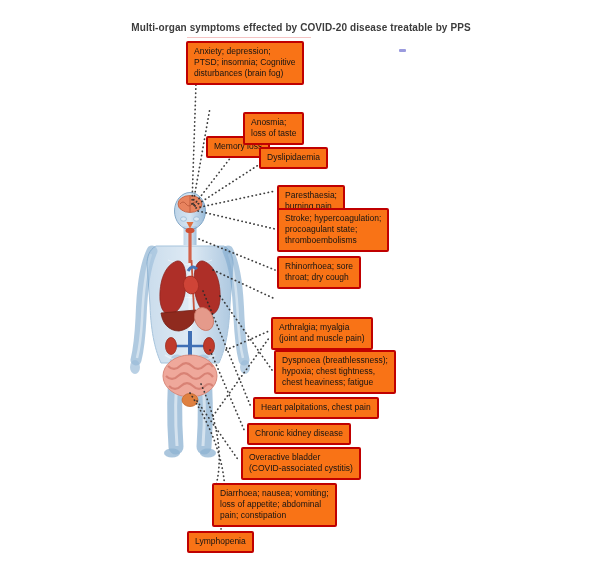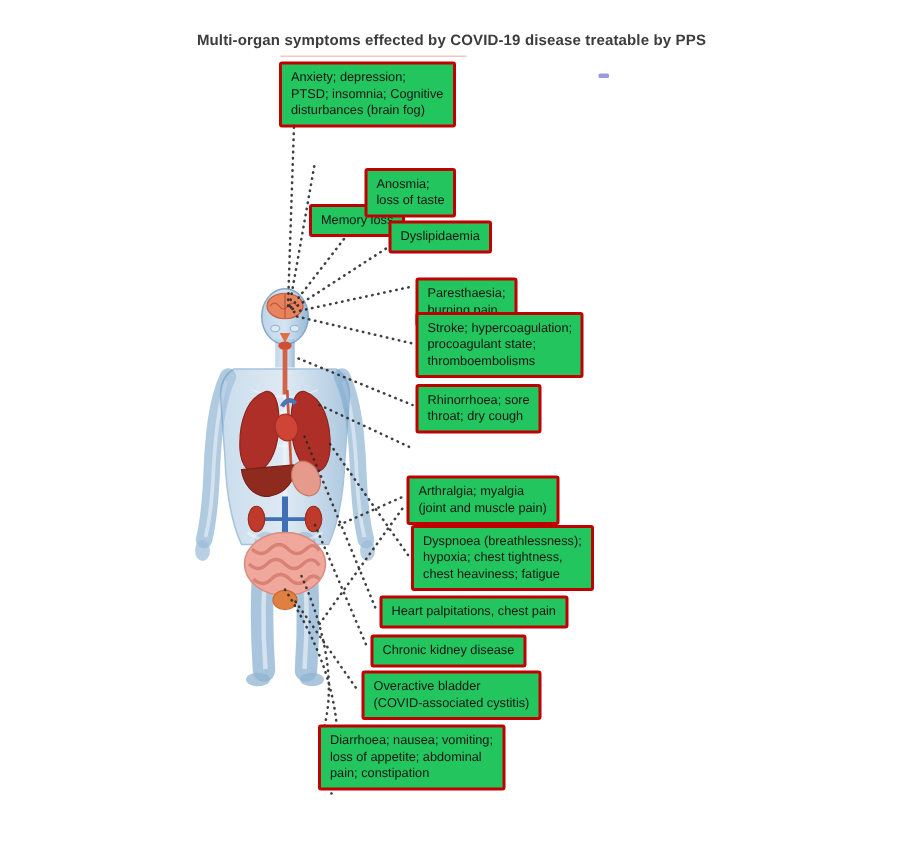--- a/index.html
+++ b/index.html
@@ -15,21 +15,21 @@
     position:absolute;left:187px;top:37px;width:124px;height:1px;
     background:#f2b4b4;opacity:.8;
   }
   .stray-dash{
     position:absolute;left:399px;top:49px;width:7px;height:3px;
     background:#8a8ad8;border-radius:1px;opacity:.85;
   }
   svg.fig{position:absolute;left:0;top:0;z-index:1;}
   .box{
     position:absolute;z-index:2;box-sizing:border-box;
-    border:2px solid #c00000;border-radius:2px;background:#22c55e;
+    border:2px solid #c00000;border-radius:2px;background:#f97316;
     padding:3px 6px 4px 6px;font-size:8.5px;line-height:11px;color:#141414;
     white-space:pre-line;
   }
   
   .b1 {left:186px;top:41px;}
   .b2 {left:206px;top:88px;margin-top:48px;}
   .b3 {left:243px;top:112px;}
   .b4 {left:259px;top:147px;}
   .b5 {left:277px;top:175px;margin-top:10px;}
   .b6 {left:277px;top:208px;}
@@ -41,21 +41,21 @@
   .b12{left:247px;top:423px;}
   .b13{left:241px;top:447px;}
   .b14{left:212px;top:483px;}
   .b15{left:187px;top:531px;}
 </style>
 </head>
 <body>
 
 <div id="canvas">
 
-  <div class="title">Multi-organ symptoms effected by COVID-19 disease treatable by PPS</div>
+  <div class="title">Multi-organ symptoms effected by COVID-20 disease treatable by PPS</div>
   <div class="squiggle"></div>
   <div class="stray-dash"></div>
 
   <svg class="fig" width="602" height="569" viewBox="0 0 602 569">
     <defs>
       <linearGradient id="gBody" x1="0" y1="0" x2="1" y2="0">
         <stop offset="0" stop-color="#a8c6e0"></stop>
         <stop offset="0.5" stop-color="#c9ddee"></stop>
         <stop offset="1" stop-color="#76a3cb"></stop>
       </linearGradient>
@@ -179,14 +179,15 @@
   <div class="box b10">Dyspnoea (breathlessness);
 hypoxia; chest tightness,
 chest heaviness; fatigue</div>
   <div class="box b11">Heart palpitations, chest pain</div>
   <div class="box b12">Chronic kidney disease</div>
   <div class="box b13">Overactive bladder
 (COVID-associated cystitis)</div>
   <div class="box b14">Diarrhoea; nausea; vomiting;
 loss of appetite; abdominal
 pain; constipation</div>
+  <div class="box b15">Lymphopenia</div>
 
 </div>
 
 </body></html>

